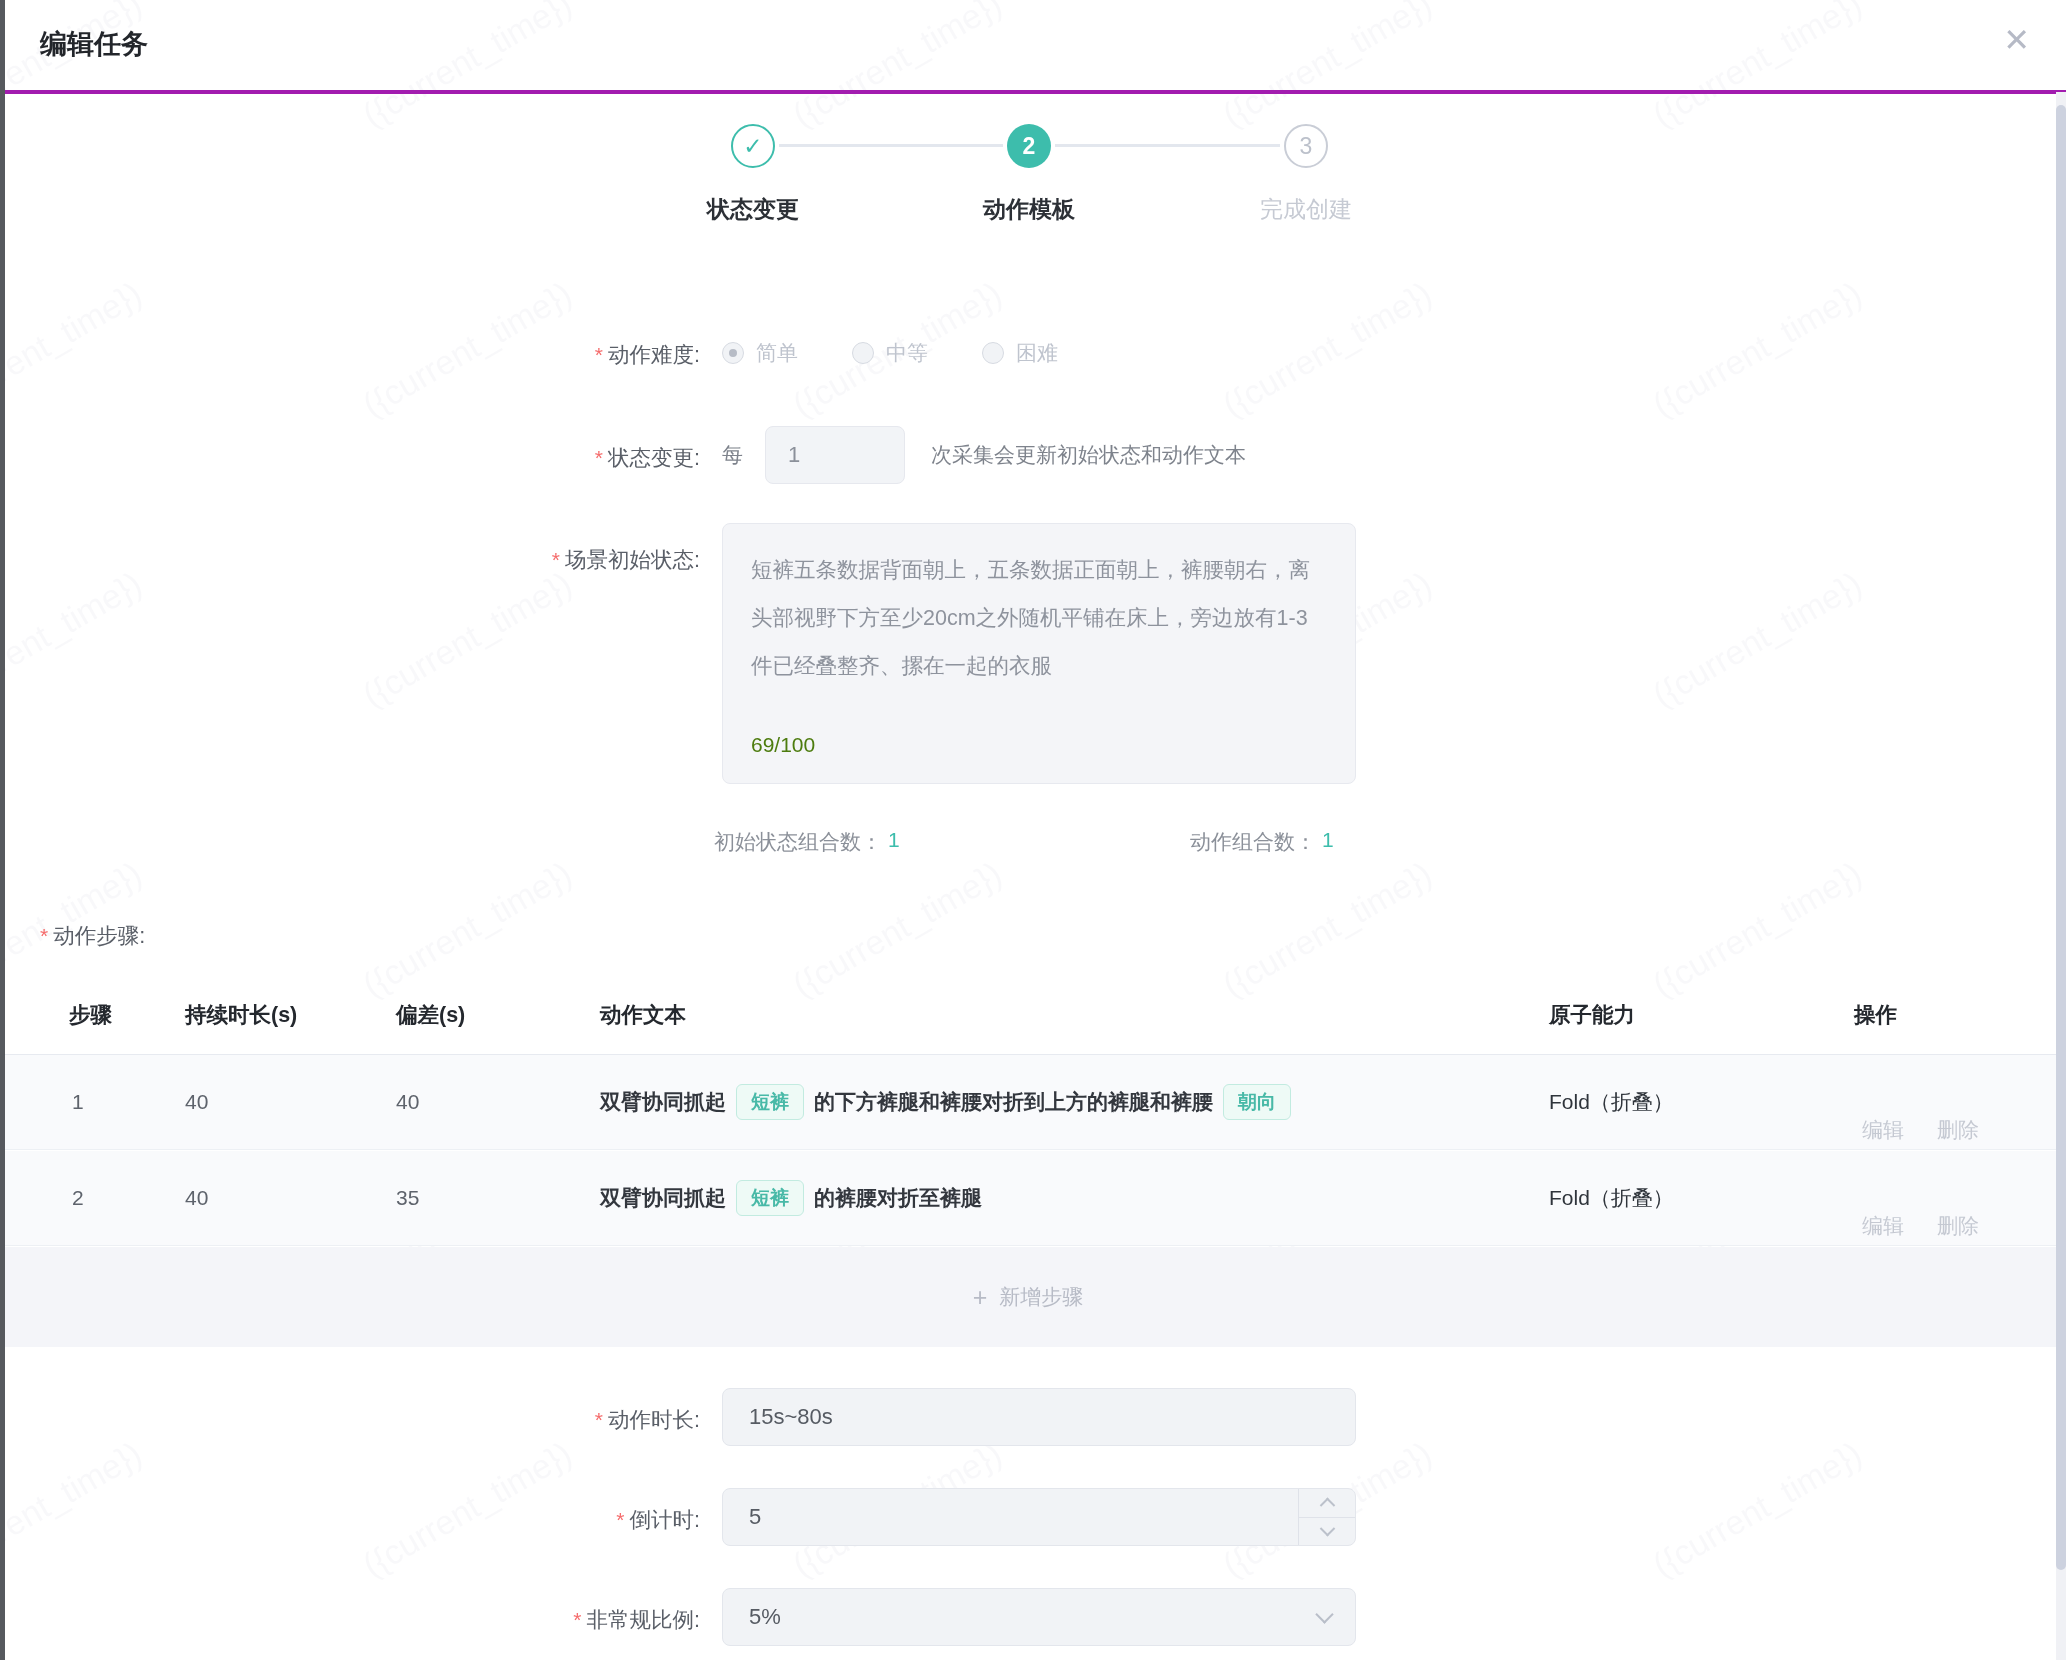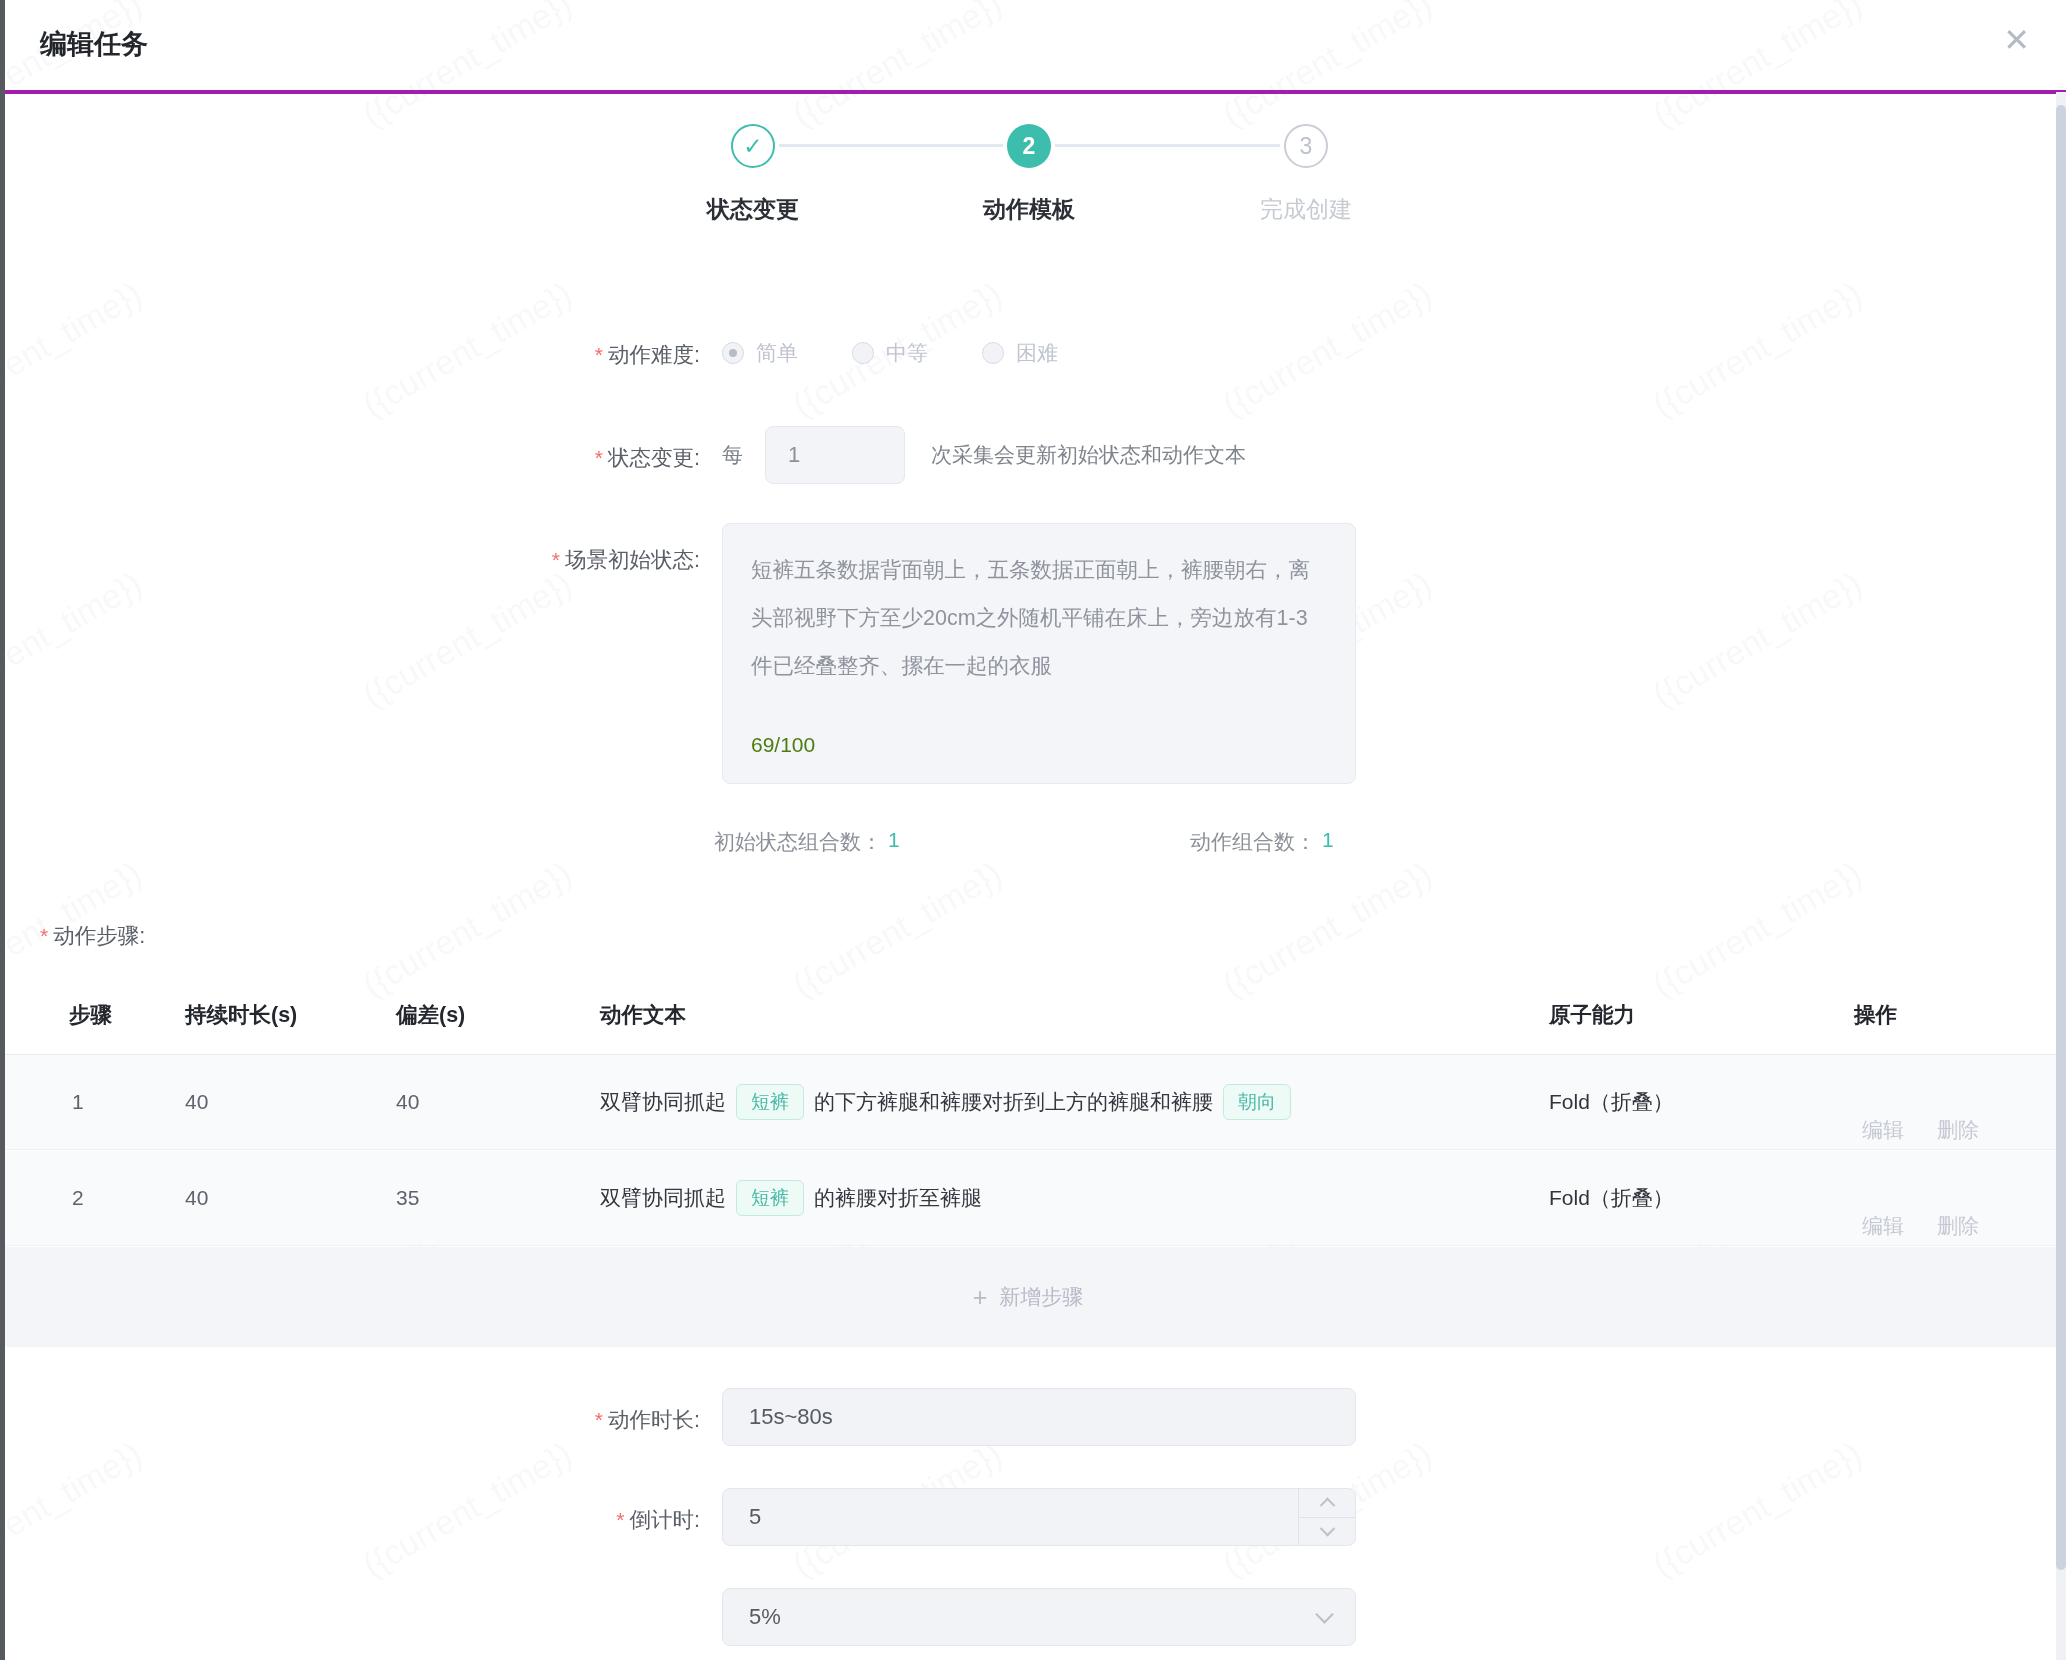--- a/index.html
+++ b/index.html
@@ -47,21 +47,21 @@
   .ta-counter{position:absolute;left:28px;bottom:14px;font-size:21px;color:#4d7c0f;}
   
   .combo{position:absolute;top:828px;font-size:21px;color:#8b9099;display:flex;gap:6px;}
   .combo .val{color:#3dbdac;}
   
   .steps-label{position:absolute;left:40px;top:921px;font-size:21.5px;color:#5a5f68;}
   .th{position:absolute;top:1000px;font-size:21.5px;font-weight:bold;color:#24282e;white-space:nowrap;}
   .thead-line{position:absolute;left:0;top:1054px;width:2056px;height:1.5px;background:#e7eaf0;}
   .trow{position:absolute;left:0;width:2056px;height:95px;background:#f9fafc;border-bottom:1px solid #edf0f4;box-sizing:border-box;}
   .cell{position:absolute;top:50%;transform:translateY(-50%);font-size:21px;color:#5e636c;white-space:nowrap;}
-  .cell-text{position:absolute;left:600px;top:0;height:100%;display:flex;align-items:center;gap:10px;font-size:21px;color:#33373e;white-space:nowrap;}
+  .cell-text{position:absolute;left:600px;top:0;height:100%;display:flex;align-items:center;gap:10px;font-size:21px;color:#33373e;white-space:nowrap;font-weight:bold;}
   .cell-ability{color:#2f343b;}
   .tag{display:inline-block;padding:5px 14px;border-radius:6px;background:#eefaf6;border:1.5px solid #c2ebe0;color:#48b9a7;font-size:19px;line-height:1.25;}
   .link{position:absolute;top:50%;transform:translateY(-50%);font-size:21px;color:#c5c9d2;cursor:pointer;white-space:nowrap;margin-top:28px;}
   .add-row{position:absolute;left:0;top:1247px;width:2056px;height:100px;background:#f4f5f9;display:flex;align-items:center;justify-content:center;gap:12px;cursor:pointer;}
   .add-plus{font-size:25px;color:#b7bbc6;}
   .add-label{font-size:21px;color:#b7bbc6;}
   
   .input-lg{position:absolute;left:722px;width:634px;height:58px;background:#f1f3f6;border:1.5px solid #e3e6ec;border-radius:8px;
             box-sizing:border-box;display:flex;align-items:center;padding:0 26px;font-size:22px;color:#565b63;}
   .spinner{position:absolute;right:0;top:0;bottom:0;width:56px;border-left:1px solid #dfe2e9;display:flex;flex-direction:column;}
@@ -238,20 +238,23 @@
       <div class="spinner">
         <div class="spin-btn">
             <span class="chev up"></span>
           </div>
         <div class="spin-btn down">
             <span class="chev down"></span>
           </div>
       </div>
     </div>
 
+    <div class="label-col" style="top:1605px">
+      <span class="req">*</span><span>非常规比例:</span>
+    </div>
     <div class="input-lg" style="top:1588px">
       <span>5%</span>
       <span class="select-chev"></span>
     </div>
 
     <div class="sb-track"></div>
     <div class="sb-thumb"></div>
   </div>
 
   <div class="left-edge"></div>

